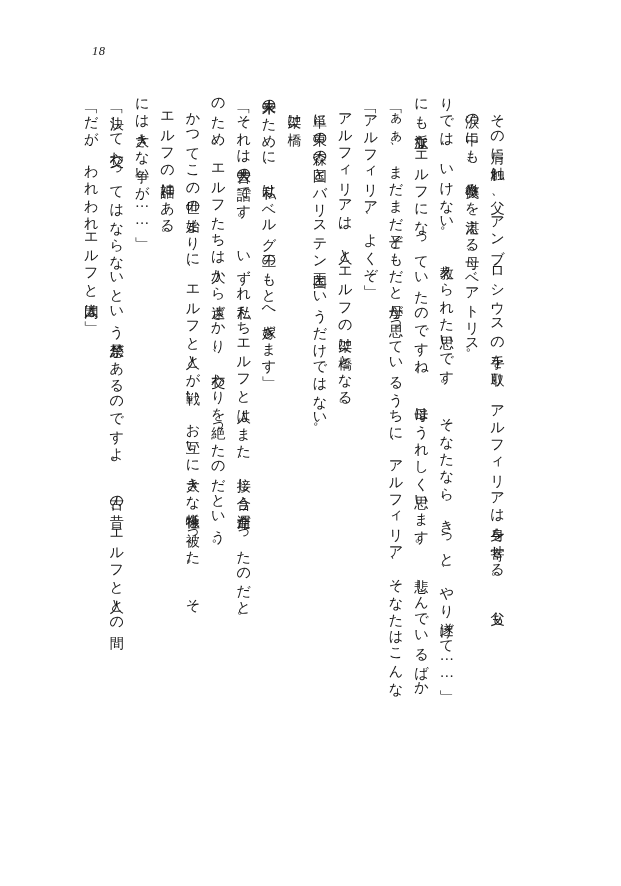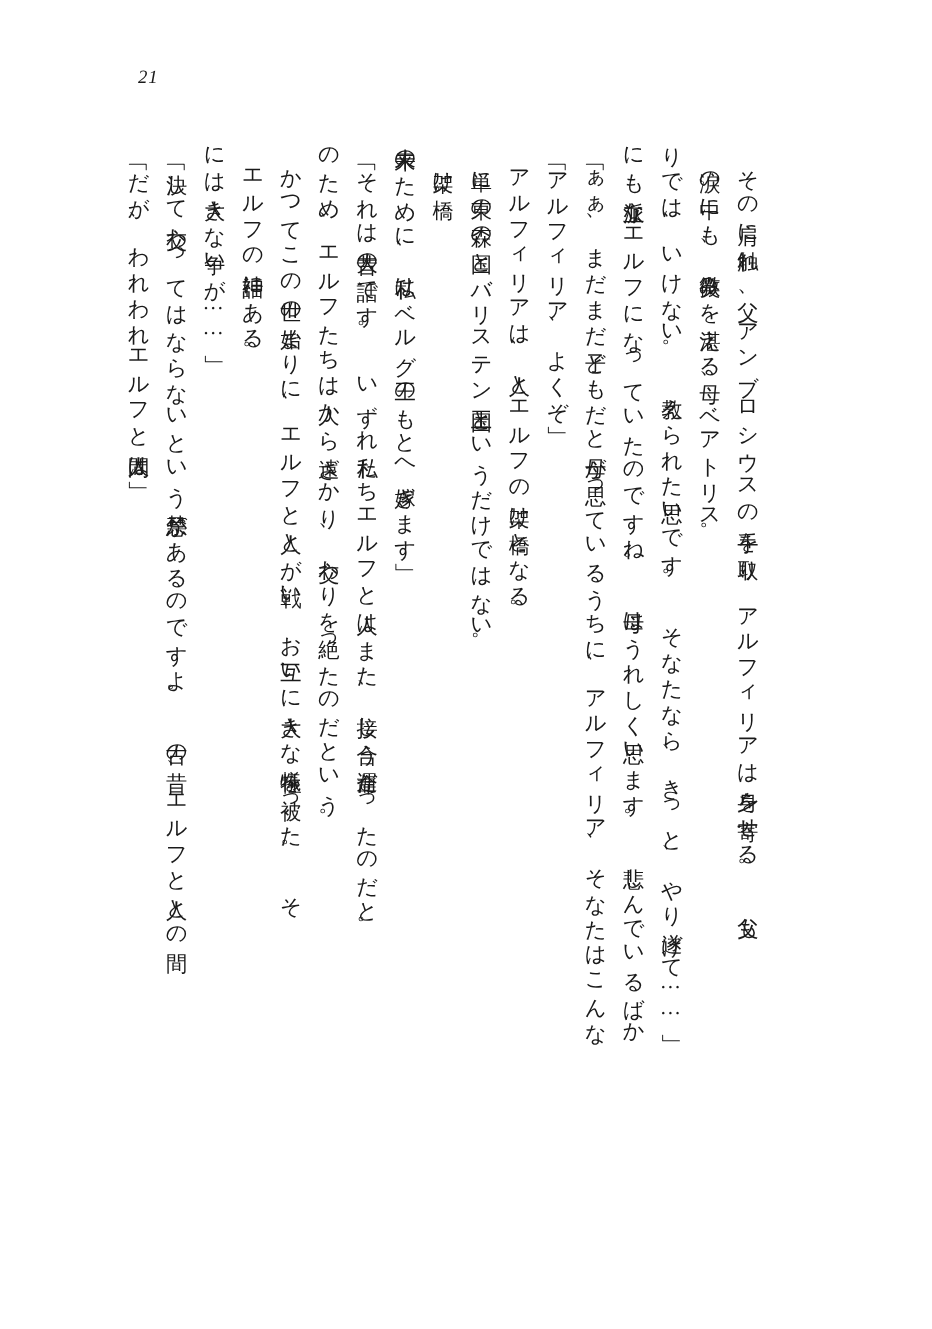--- a/index.html
+++ b/index.html
@@ -59,21 +59,21 @@
   .vline.indent {
     padding-top: 16px;
     box-sizing: border-box;
   }
 </style>
 </head>
 <body>
 
 <div id="page">
 
-  <div id="page-number">21</div>
+  <div id="page-number">18</div>
 
   <div id="text-body">
       <div class="vline indent">「だが、われわれエルフと人間は」</div>
       <div class="vline indent">「決して交わってはならないという禁忌があるのですよ。　古の昔、エルフと人との間</div>
       <div class="vline">には大きな争いが……」</div>
       <div class="vline">　エルフの神話にある。</div>
       <div class="vline">　かつてこの世の始まりに、エルフと人とが戦い、お互いに大きな犠牲を被った。　そ</div>
       <div class="vline">のため、エルフたちは人から遠ざかり、交わりを絶ったのだという。</div>
       <div class="vline indent">「それは大昔の話です。　いずれ私たちエルフと人はまた、接し合う運命だったのだと。</div>
       <div class="vline">未来のために、私はベルグ王のもとへ嫁ぎます」</div>

